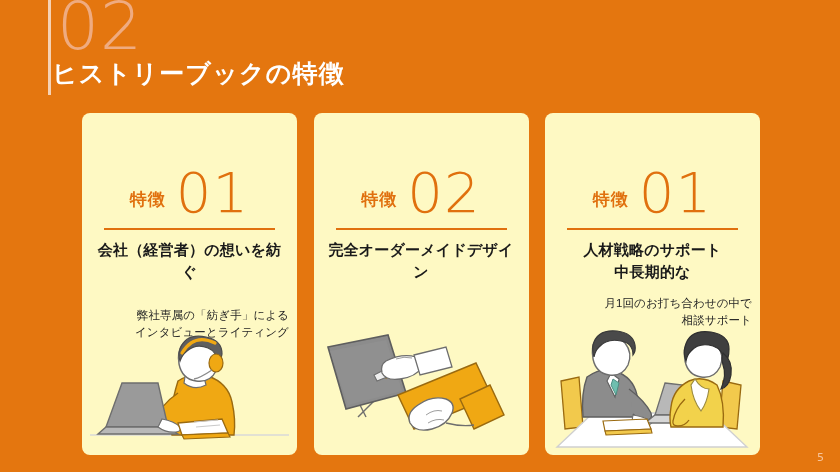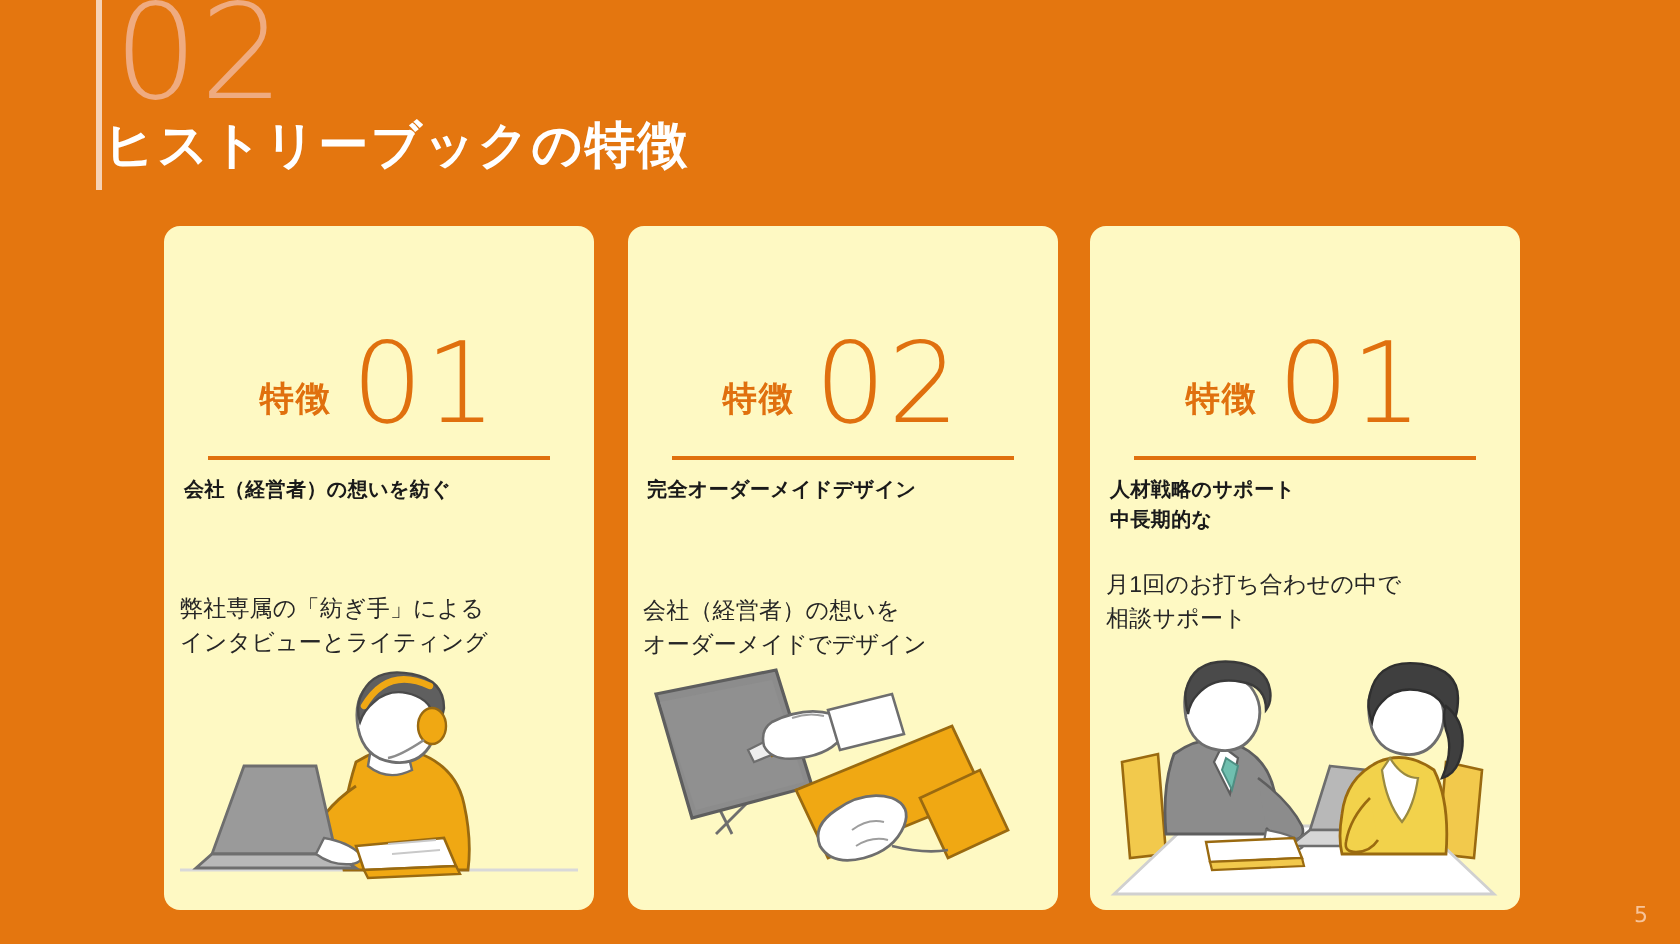--- a/index.html
+++ b/index.html
@@ -91,37 +91,38 @@
     position: absolute;
     left: 22px; top: 115px;
     width: 171px; height: 1.6px;
     background: #E0700E;
   }
 
   .card-title {
     position: absolute;
     left: 10px; top: 126px;
     width: 195px;
-    text-align: left;
-    font-size: 10px;
+    text-align: center;
+    font-size: 15px;
     font-weight: bold;
     color: #1A1A1A;
     line-height: 1.45;
     letter-spacing: 0.2px;
   }
 
   .card-body {
     position: absolute;
     left: 8px;
     width: 199px;
-    text-align: left;
+    text-align: right;
     font-size: 11.5px;
     color: #262626;
     line-height: 1.52;
     letter-spacing: 0.1px;
+    margin-top: 10px;
   }
   .card-body.pos-a { top: 184px; }
   .card-body.pos-b { top: 185px; }
   .card-body.pos-c { top: 172px; }
 
   .card-illustration {
     position: absolute;
     left: 0;
     bottom: 4px;
     width: 100%;
@@ -199,24 +200,20 @@
 
     <div class="card">
       <div class="card-head">
         <span class="card-kicker">特徴</span>
         <span class="card-number">02</span>
       </div>
       <div class="card-divider"></div>
       <div class="card-title">
         <div>完全オーダーメイドデザイン</div>
       </div>
-      <div class="card-body pos-b">
-        <div>会社（経営者）の想いを</div>
-        <div>オーダーメイドでデザイン</div>
-      </div>
       <div class="card-illustration">
         <svg viewBox="0 0 215 128" xmlns="http://www.w3.org/2000/svg">
 
           <path d="M34 58 L52 94" stroke="#6E6E6E" stroke-width="1.4" fill="none"></path>
           <path d="M68 70 L44 94" stroke="#6E6E6E" stroke-width="1.4" fill="none"></path>
 
           <path d="M14 24 L74 12 L92 70 L32 86 Z" fill="#8C8C8C" stroke="#5E5E5E" stroke-width="1.6"></path>
           <path d="M16 28 L72 17 L88 68 L34 82 Z" fill="#909090" stroke="none"></path>
 
           <path d="M68 48 L112 34 L116 40 L72 55 Z" fill="#F0A813" stroke="#9A6A10" stroke-width="1.2"></path>

